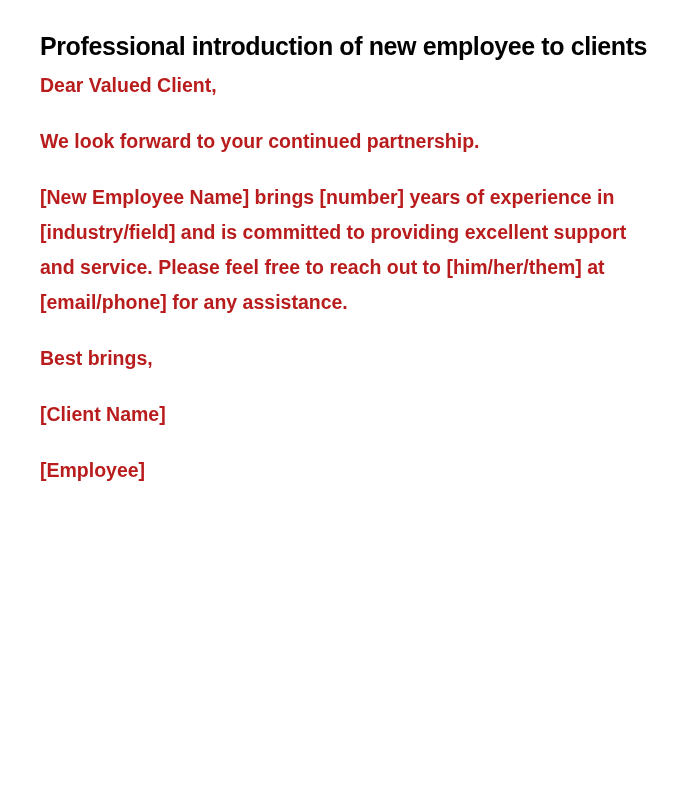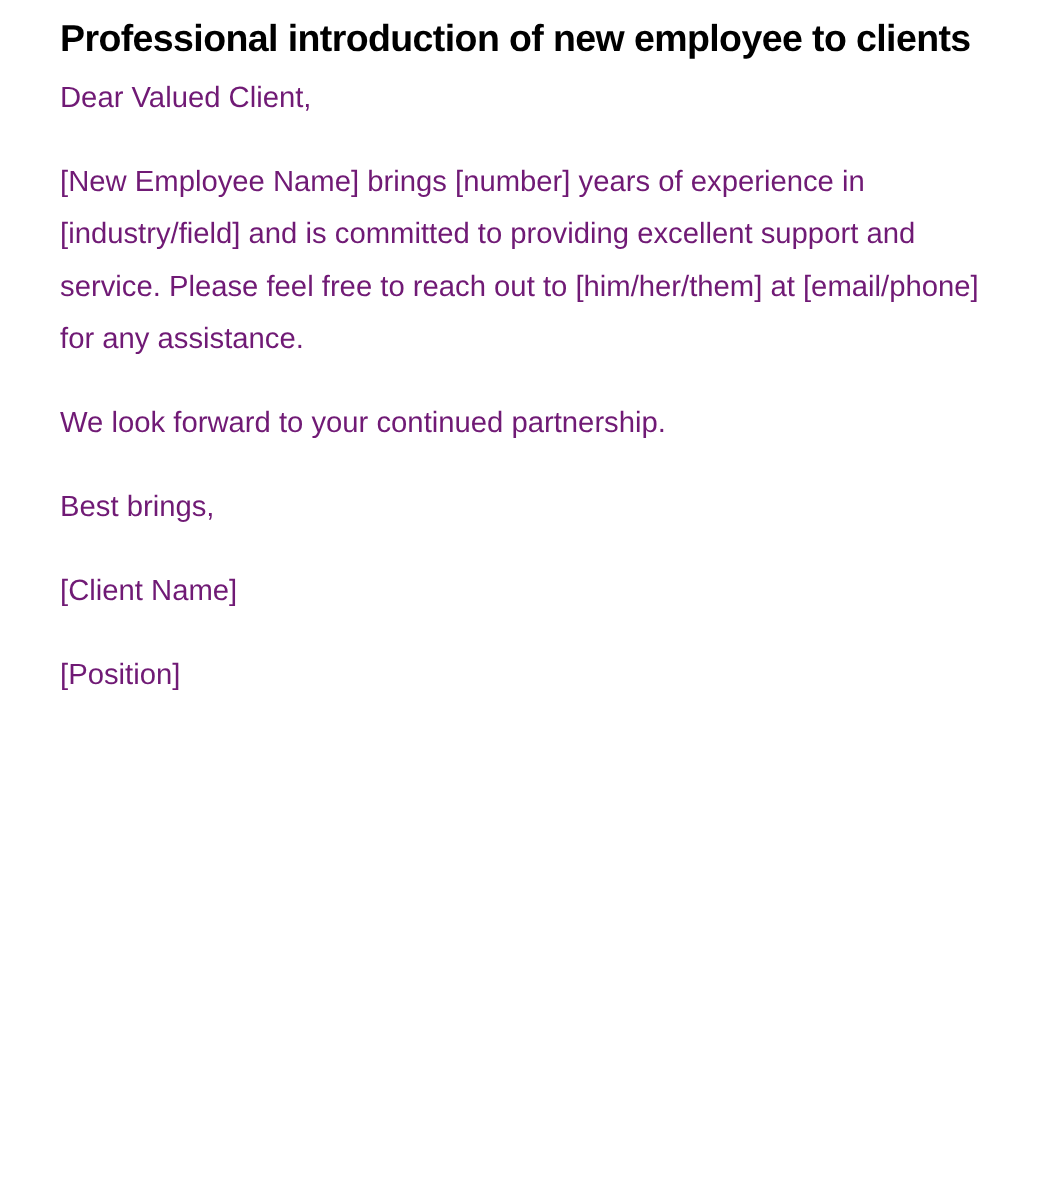--- a/index.html
+++ b/index.html
@@ -4,44 +4,45 @@
   <style>
     html, body {
       margin: 0;
       padding: 0;
       background: #ffffff;
       width: 700px;
       height: 790px;
       overflow: hidden;
     }
     .page {
-      padding: 4px 40px 0 40px;
+      padding: 24px 40px 0 40px;
       color: #111111;
       font-family: "Liberation Sans", sans-serif;
     }
     .title {
       margin: 0;
       font-size: 25px;
       font-weight: bold;
       line-height: 44px;
       letter-spacing: -0.4px;
       color: #000000;
     }
     .para {
       margin: 0 0 21px 0;
       font-size: 19.5px;
       line-height: 35px;
-      color: #701a75;
+      color: #b91c1c;
+      font-weight: bold;
     }
     .para.first { margin-top: 0; }
   </style>
 </head>
 <body>
 
 <div class="page">
   <h1 class="title">Professional introduction of new employee to clients</h1>
   <p class="para first">Dear Valued Client,</p>
+  <p class="para">We look forward to your continued partnership.</p>
   <p class="para">[New Employee Name] brings [number] years of experience in [industry/field] and is committed to providing excellent support and service. Please feel free to reach out to [him/her/them] at [email/phone] for any assistance.</p>
-  <p class="para">We look forward to your continued partnership.</p>
   <p class="para">Best brings,</p>
   <p class="para">[Client Name]</p>
-  <p class="para">[Position]</p>
+  <p class="para">[Employee]</p>
 </div>
 
 </body></html>

